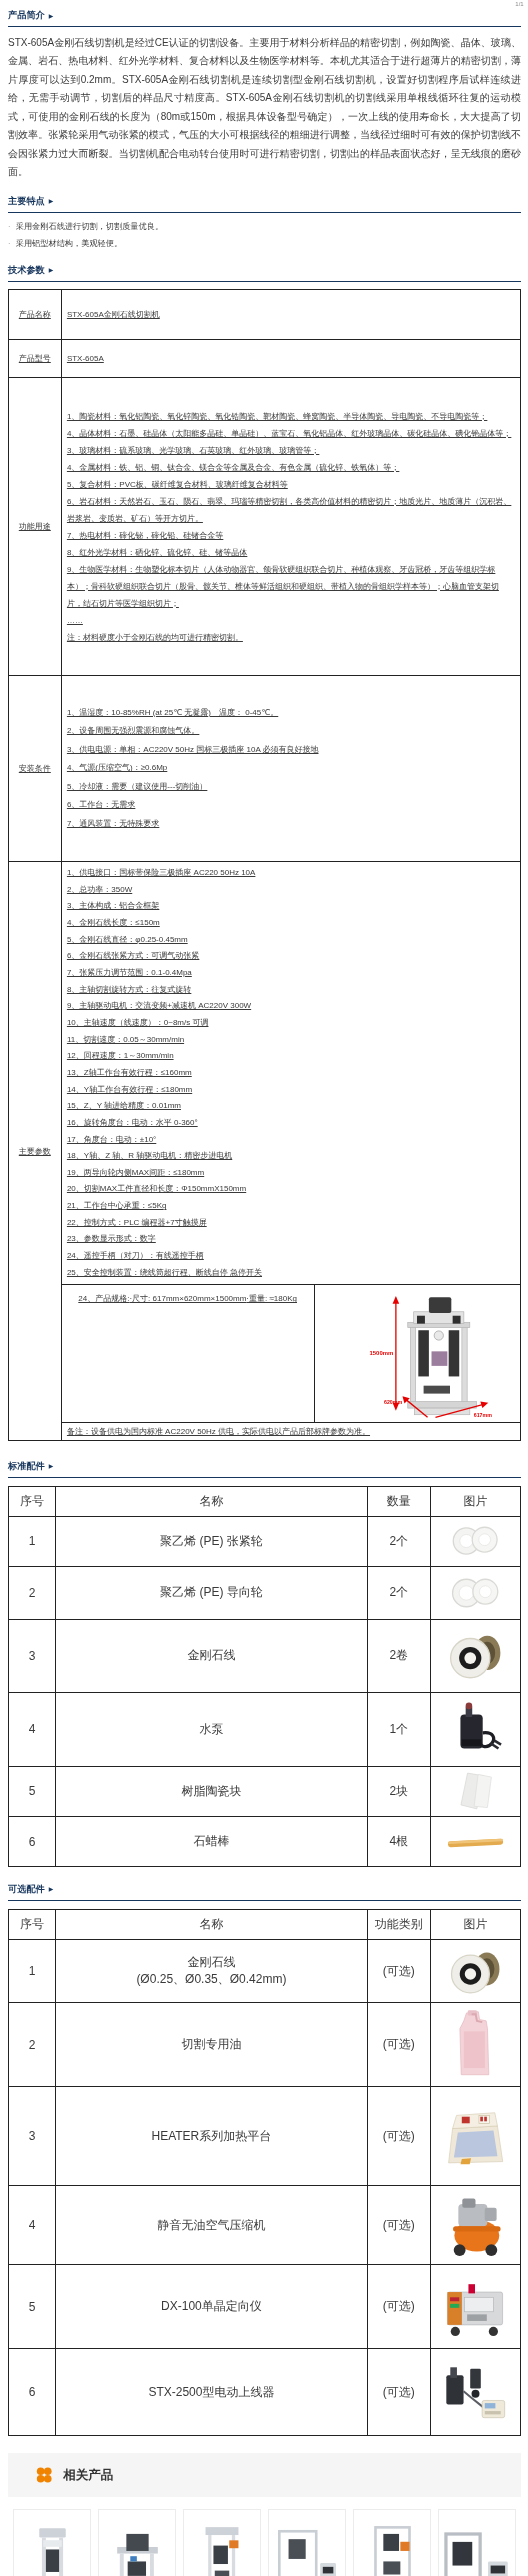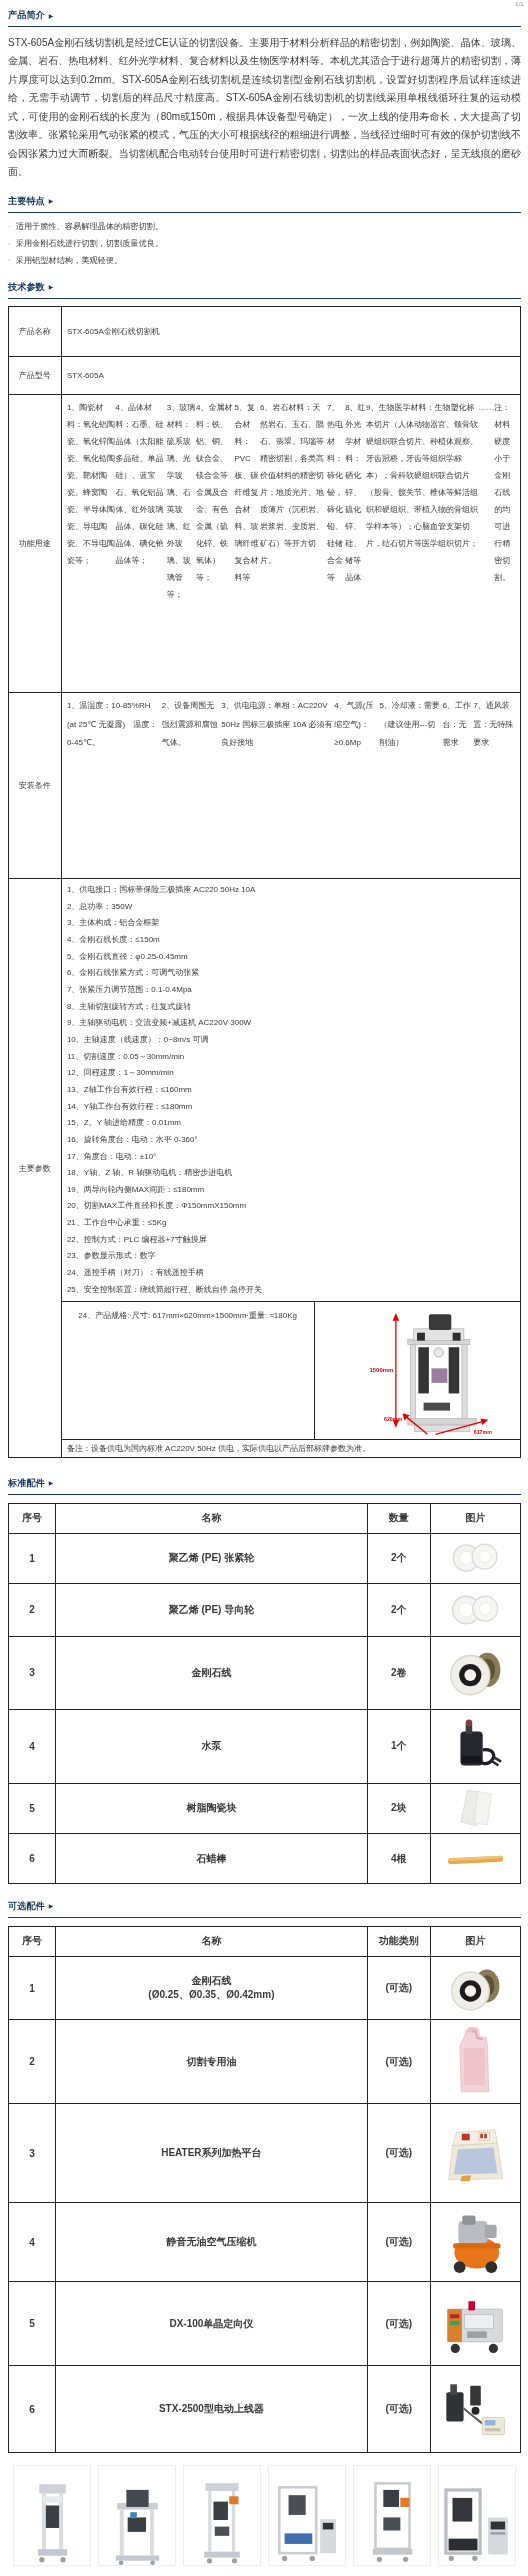--- a/index.html
+++ b/index.html
@@ -8,35 +8,35 @@
   .pager{position:absolute;top:1.3px;right:5.3px;font-size:6px;color:#8a8a8a;}
   .sec{margin:0 8px;}
   .sec-title{margin:0;padding:9.2px 0 4px;font-size:9.2px;font-weight:bold;color:#17365d;border-bottom:1.3px solid #17365d;}
   .sec-title .arrow{font-size:6px;margin-left:4px;vertical-align:0.7px;color:#17365d;}
   .intro{font-size:10px;line-height:18.5px;text-align:justify;color:#3a3a3a;margin:6.6px 0 4px;}
   .feat-list{list-style:none;margin:5.3px 0 2.6px;padding:0;}
   .feat-list li{font-size:8.2px;line-height:17px;color:#3a3a3a;}
   .feat-list .dot{color:#9a9a9a;margin-right:5.3px;font-size:7.3px;}
   
   table.spec{width:513px;border-collapse:collapse;margin:6.6px 0 9.2px;border:1.3px solid #222;table-layout:fixed;}
-  table.spec td{border:0.7px solid #222;vertical-align:middle;font-size:8px;color:#3a3a3a;}
+  table.spec td{border:0.7px solid #222;vertical-align:middle;font-size:8px;color:#3a3a3a;text-decoration:underline;}
   td.lbl{width:49px;text-align:center;padding:2.6px 1.3px;}
   td.val{padding:2.6px 5.3px;}
   td.val0{padding:0;}
   .lines div{white-space:normal;}
-  .fn-wrap{min-height:289px;display:flex;flex-direction:row;justify-content:center;padding:4px 5.3px;line-height:17px;}
-  .inst-wrap{min-height:177px;display:flex;flex-direction:row;justify-content:center;padding:4px 5.3px;line-height:18.5px;}
+  .fn-wrap{min-height:289px;display:flex;flex-direction:column;justify-content:center;padding:4px 5.3px;line-height:17px;}
+  .inst-wrap{min-height:177px;display:flex;flex-direction:column;justify-content:center;padding:4px 5.3px;line-height:18.5px;}
   .pm-wrap{min-height:414px;display:flex;flex-direction:column;justify-content:space-between;padding:4px 5.3px;line-height:14px;}
   .subrow{display:flex;border-top:0.7px solid #222;}
   .subleft{flex:0 0 55%;display:flex;flex-direction:row;justify-content:center;padding:5.3px;line-height:17px;box-sizing:border-box;}
   .subright{flex:1;border-left:0.7px solid #222;display:flex;align-items:center;justify-content:center;padding:2.6px;box-sizing:border-box;}
   .noterow{border-top:0.7px solid #222;padding:3.3px 5.3px;line-height:10.5px;}
   
   table.acc{width:513px;border-collapse:collapse;margin:8px 0 6.6px;border:1.3px solid #222;table-layout:fixed;}
-  table.acc th,table.acc td{border:0.7px solid #222;font-size:10px;color:#3a3a3a;font-weight:bold;text-align:center;vertical-align:middle;padding:2.6px;}
+  table.acc th,table.acc td{border:0.7px solid #222;font-size:12px;color:#3a3a3a;font-weight:normal;text-align:center;vertical-align:middle;padding:2.6px;}
   table.acc th{height:24px;}
   .c-no{width:41px;} .c-qty{width:57px;} .c-pic{width:84px;}
   .pic-box{display:flex;align-items:center;justify-content:center;}
   
   .band{background:#f5f5f5;height:44px;display:flex;align-items:center;padding:0 0 0 26px;margin:17px 8px 0;width:513px;box-sizing:border-box;}
   .band .band-title{font-size:12.5px;font-weight:bold;color:#333;margin-left:9.2px;}
   
   .thumbs{display:flex;justify-content:space-between;margin:12px 13px 0;}
   .thumb{margin:0;width:78px;}
   .thumb-img{width:76px;height:99px;border:0.7px solid #ececec;background:#fff;display:flex;align-items:flex-end;justify-content:center;cursor:pointer;}
@@ -49,21 +49,20 @@
   <div class="pager">1/1</div>
 
   <div class="sec">
     <h2 class="sec-title"><span>产品简介</span><span class="arrow">▶</span></h2>
     <p class="intro">STX-605A金刚石线切割机是经过CE认证的切割设备。主要用于材料分析样品的精密切割，例如陶瓷、晶体、玻璃、金属、岩石、热电材料、红外光学材料、复合材料以及生物医学材料等。本机尤其适合于进行超薄片的精密切割，薄片厚度可以达到0.2mm。STX-605A金刚石线切割机是连续切割型金刚石线切割机，设置好切割程序后试样连续进给，无需手动调节，切割后的样品尺寸精度高。STX-605A金刚石线切割机的切割线采用单根线循环往复的运动模式，可使用的金刚石线的长度为（80m或150m，根据具体设备型号确定），一次上线的使用寿命长，大大提高了切割效率。张紧轮采用气动张紧的模式，气压的大小可根据线径的粗细进行调整，当线径过细时可有效的保护切割线不会因张紧力过大而断裂。当切割机配合电动转台使用时可进行精密切割，切割出的样品表面状态好，呈无线痕的磨砂面。</p>
   </div>
 
   <div class="sec">
     <h2 class="sec-title"><span>主要特点</span><span class="arrow">▶</span></h2>
     <ul class="feat-list">
-      <li><span class="dot">·</span><span>适用于脆性、容易解理晶体的精密切割。</span></li>
       <li><span class="dot">·</span><span>采用金刚石线进行切割，切割质量优良。</span></li>
       <li><span class="dot">·</span><span>采用铝型材结构，美观轻便。</span></li>
     </ul>
   </div>
 
   <div class="sec">
     <h2 class="sec-title"><span>技术参数</span><span class="arrow">▶</span></h2>
     <table class="spec">
       <tbody>
           <tr>
@@ -400,20 +399,29 @@
                   <rect x="66" y="74" width="24" height="5" fill="#c9c2ae"></rect>
                   <circle cx="52" cy="48" r="6" fill="#22262b"></circle>
                 </svg>
         </div>
             </td>
       </tr>
     </tbody>
       </table>
   </div>
 
+  <div class="band">
+    <svg width="20" height="20" viewBox="0 0 24 24">
+      <circle cx="8" cy="7.5" r="4.6" fill="#f08300"></circle>
+        <circle cx="16.5" cy="7.5" r="4.6" fill="#f08300"></circle>
+      <circle cx="8" cy="16.5" r="4.6" fill="#f08300"></circle>
+        <circle cx="16.5" cy="16.5" r="4.6" fill="#f08300"></circle>
+    </svg>
+    <span class="band-title">相关产品</span>
+  </div>
   <div class="thumbs">
     <figure class="thumb">
       <div class="thumb-img">
         <svg width="53" height="86" viewBox="0 0 80 130">
             <rect x="20" y="8" width="40" height="14" rx="2" fill="#cdd2d8"></rect>
             <rect x="24" y="22" width="6" height="84" fill="#d8dce0"></rect>
             <rect x="50" y="22" width="6" height="84" fill="#d8dce0"></rect>
             <rect x="30" y="40" width="20" height="34" fill="#3a3f46"></rect>
             <rect x="18" y="106" width="44" height="10" fill="#c3c8ce"></rect>
             <circle cx="24" cy="122" r="4" fill="#9aa0a8"></circle>

